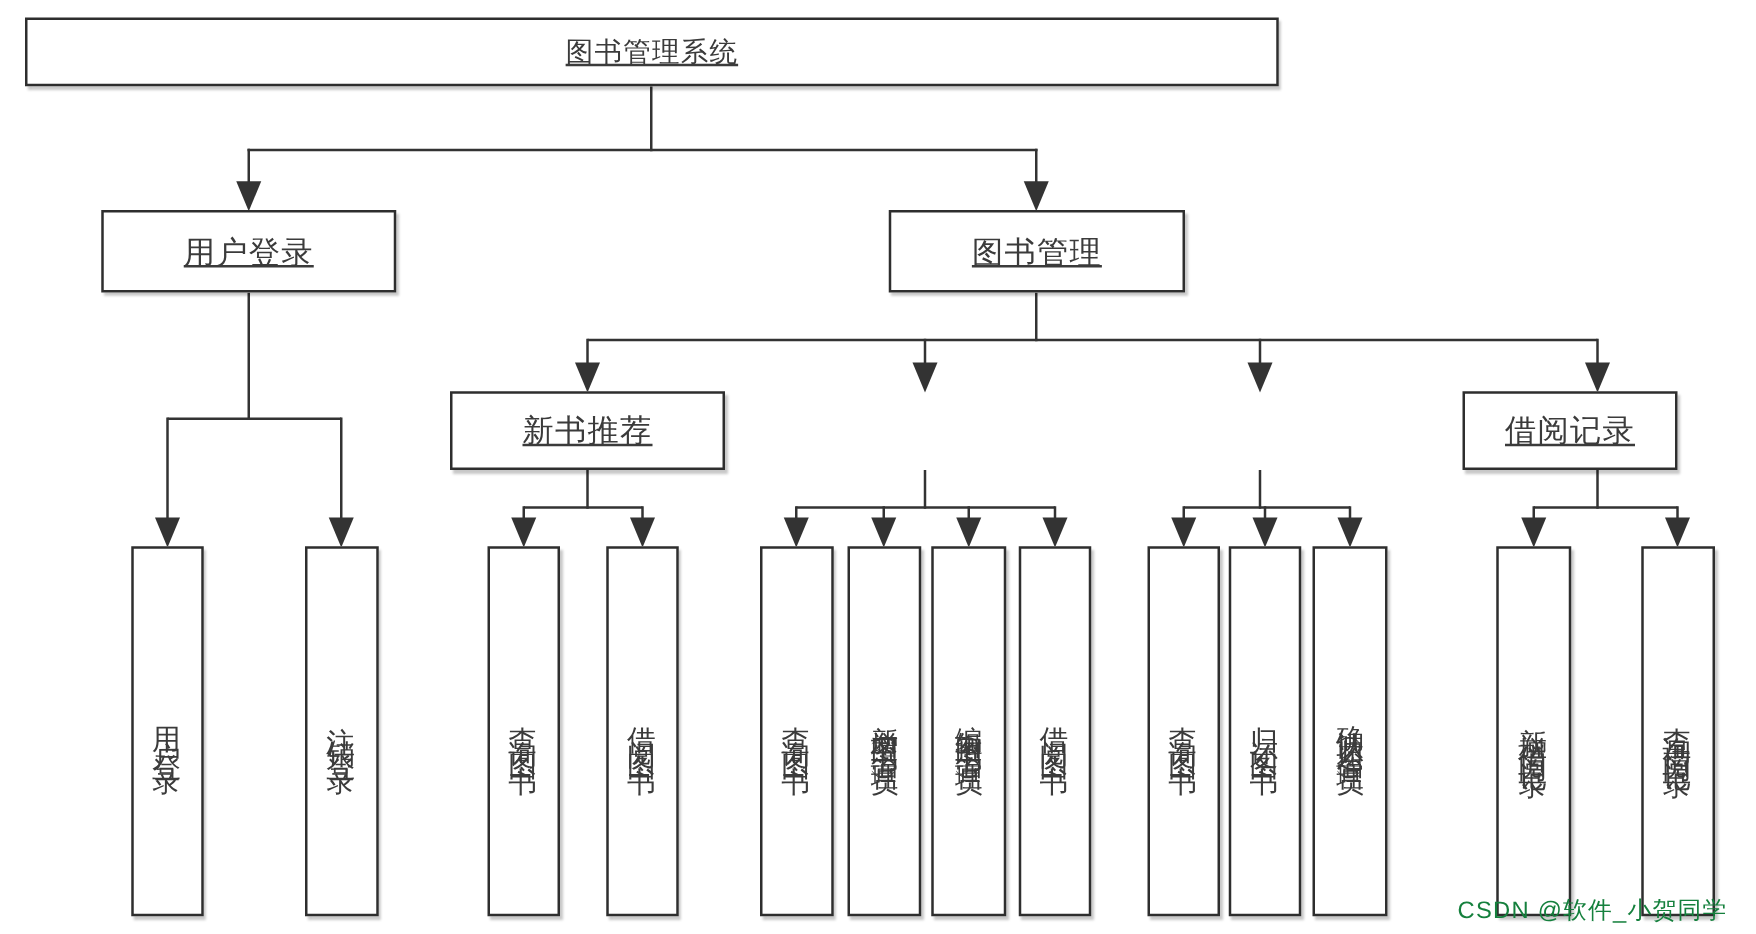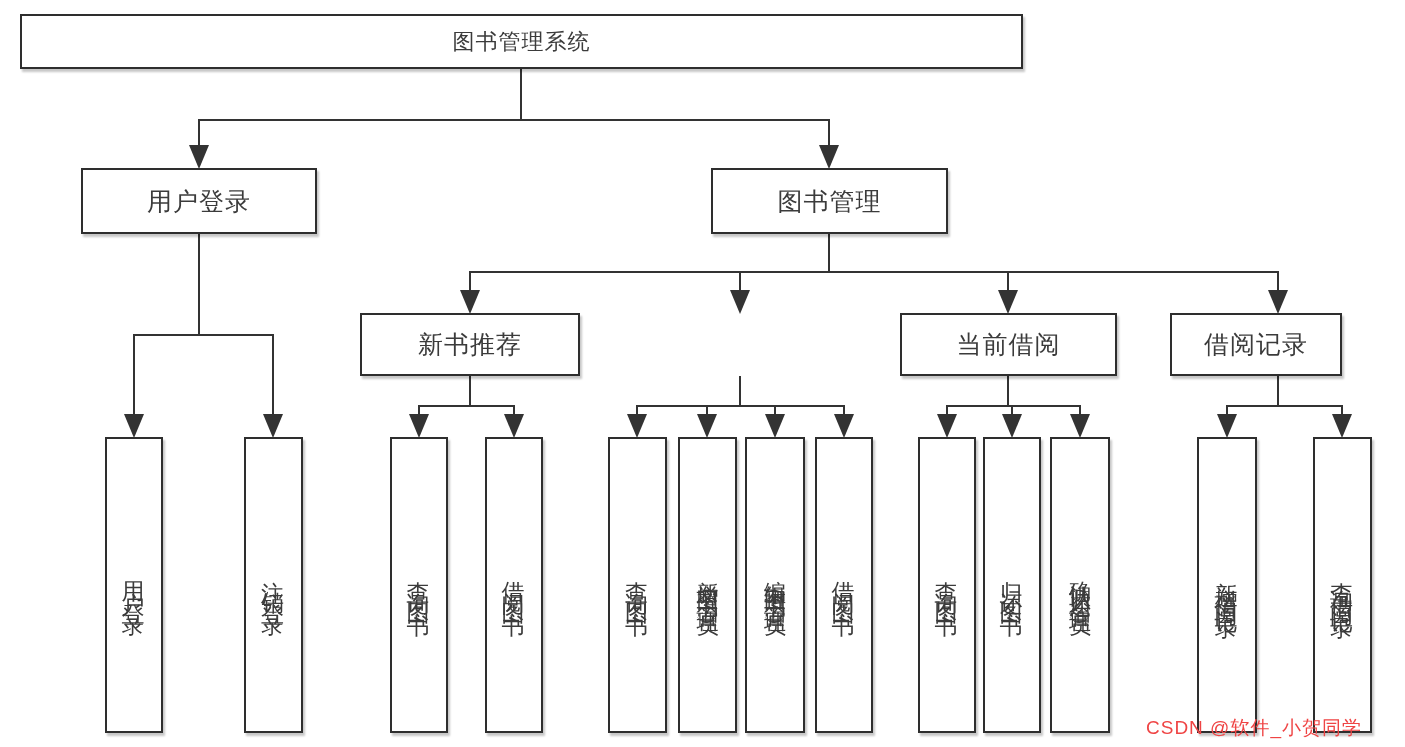--- a/index.html
+++ b/index.html
@@ -25,42 +25,43 @@
     position: absolute;
     background: #ffffff;
     border: 2px solid #2e2e2e;
     box-shadow: 2px 3px 2px rgba(0,0,0,0.22);
     display: flex;
     align-items: center;
     justify-content: center;
     color: #3b3b3b;
     z-index: 2;
   }
-  .node.h { font-size: 25px; letter-spacing: 1px; }
+  .node.h { font-size: 25px; letter-spacing: 1px; text-decoration: underline; }
   .node.root { font-size: 22px; }
 
   .node.v {
     writing-mode: vertical-rl;
     text-orientation: mixed;
     font-size: 23px;
     letter-spacing: 11px;
   }
   .node.v.med  { letter-spacing: 7px; }
   .node.v.long { letter-spacing: 5px; font-size: 22px; }
 
   .watermark {
     position: absolute;
     left: 1146px;
     top: 715px;
     width: 256px;
     font-size: 19px;
     letter-spacing: 1px;
-    color: #ef4444;
+    color: #15803d;
     z-index: 6;
     white-space: nowrap;
+    text-align: center;
   }
 </style>
 </head>
 <body>
 
 <div class="canvas">
 
   <svg class="connectors" viewBox="0 0 1405 747" xmlns="http://www.w3.org/2000/svg">
     <g stroke="#333333" stroke-width="2" fill="none">
 
@@ -141,23 +142,20 @@
   <div class="node h" style="left:81px; top:168px; width:236px; height:66px;">
     <span>用户登录</span>
   </div>
   <div class="node h" style="left:360px; top:313px; width:220px; height:63px;">
     <span>新书推荐</span>
   </div>
 
   <div class="node h" style="left:711px; top:168px; width:237px; height:66px;">
     <span>图书管理</span>
   </div>
-  <div class="node h" style="left:900px; top:313px; width:217px; height:63px;">
-    <span>当前借阅</span>
-  </div>
   <div class="node h" style="left:1170px; top:313px; width:172px; height:63px;">
     <span>借阅记录</span>
   </div>
 
   <div class="node v" style="left:105px; top:437px; width:58px; height:296px;">
     <span>用户登录</span>
   </div>
   <div class="node v" style="left:244px; top:437px; width:59px; height:296px;">
     <span>注销登录</span>
   </div>

